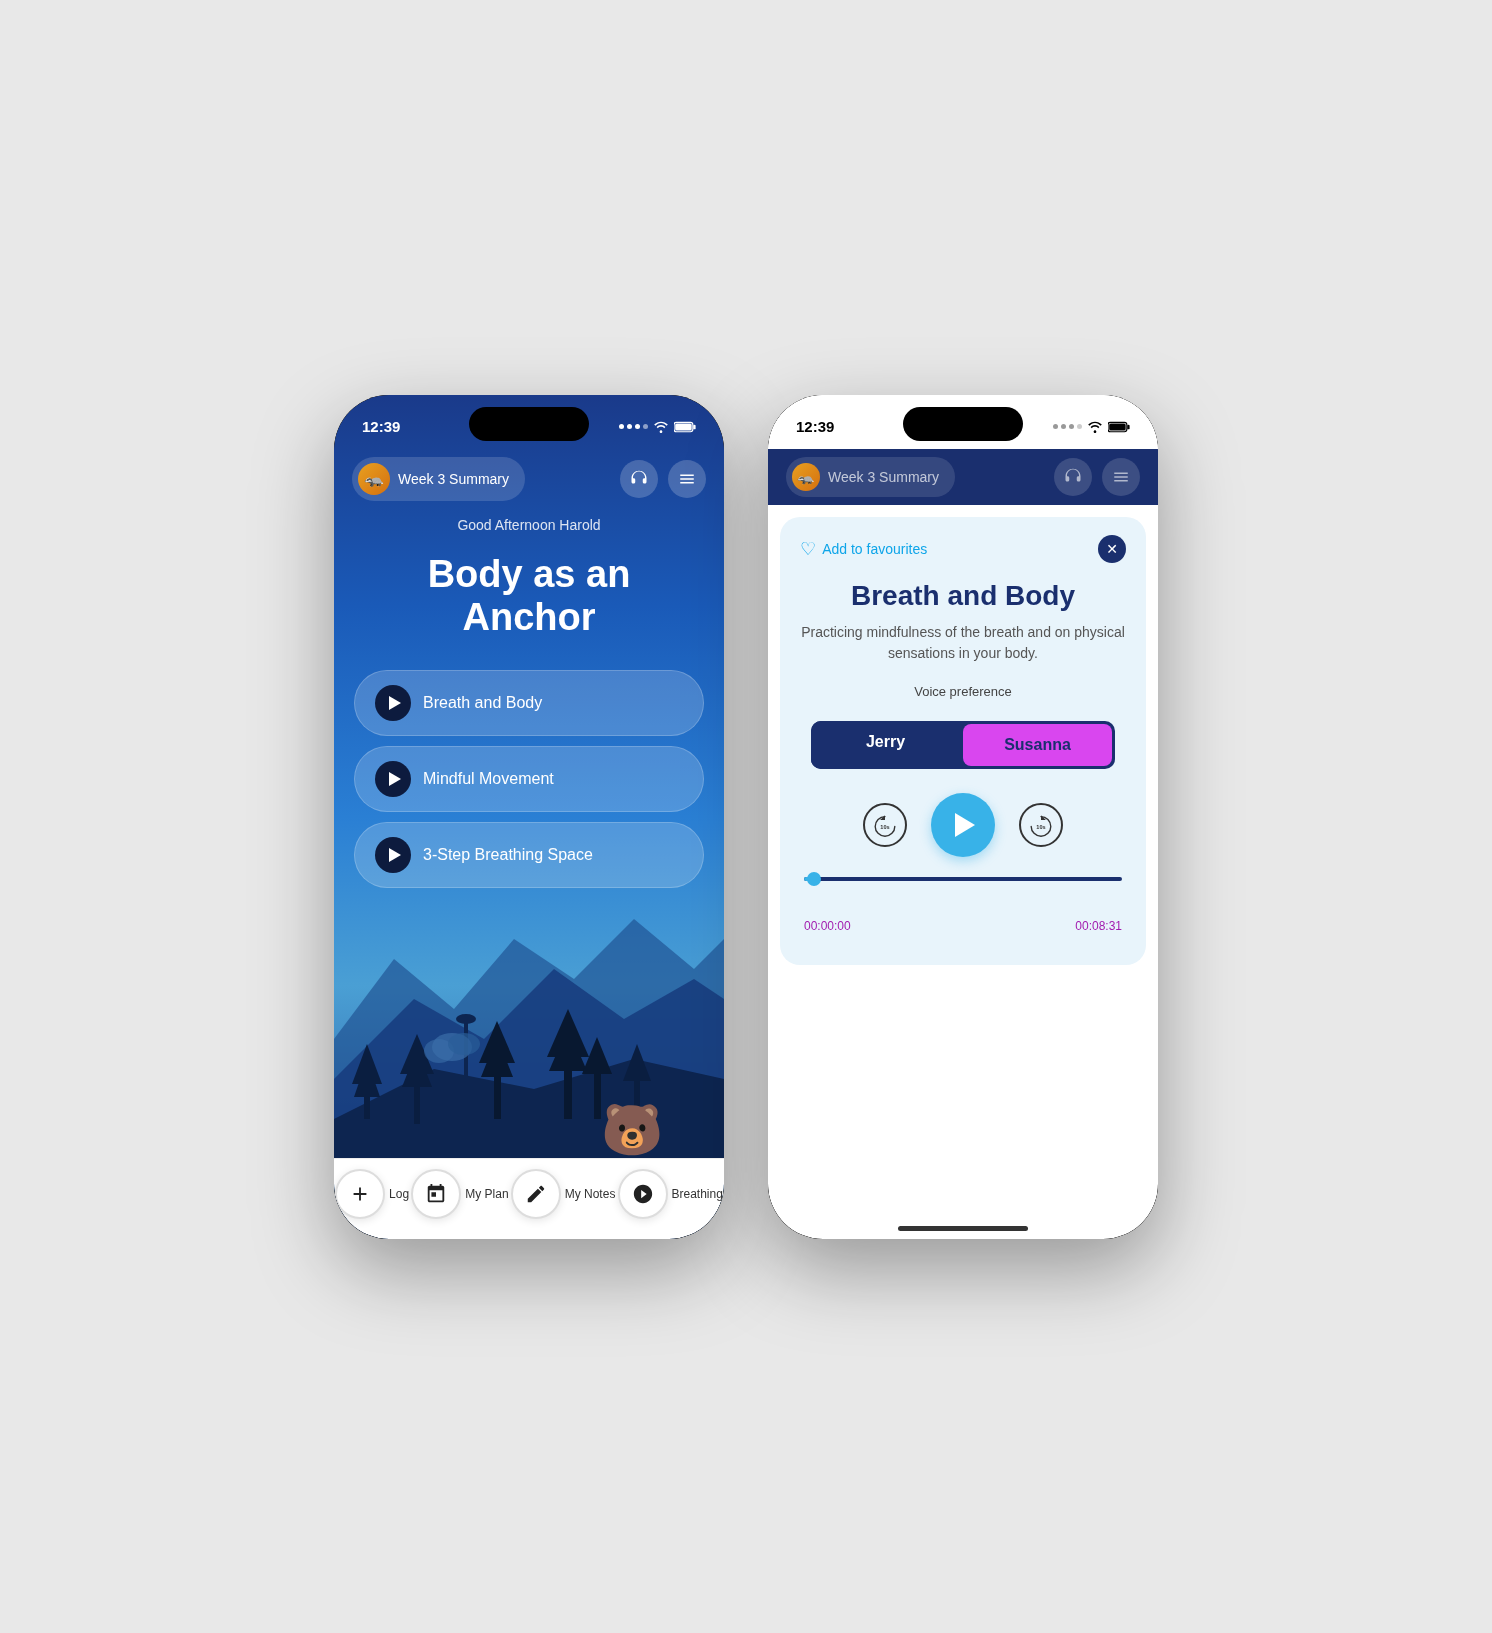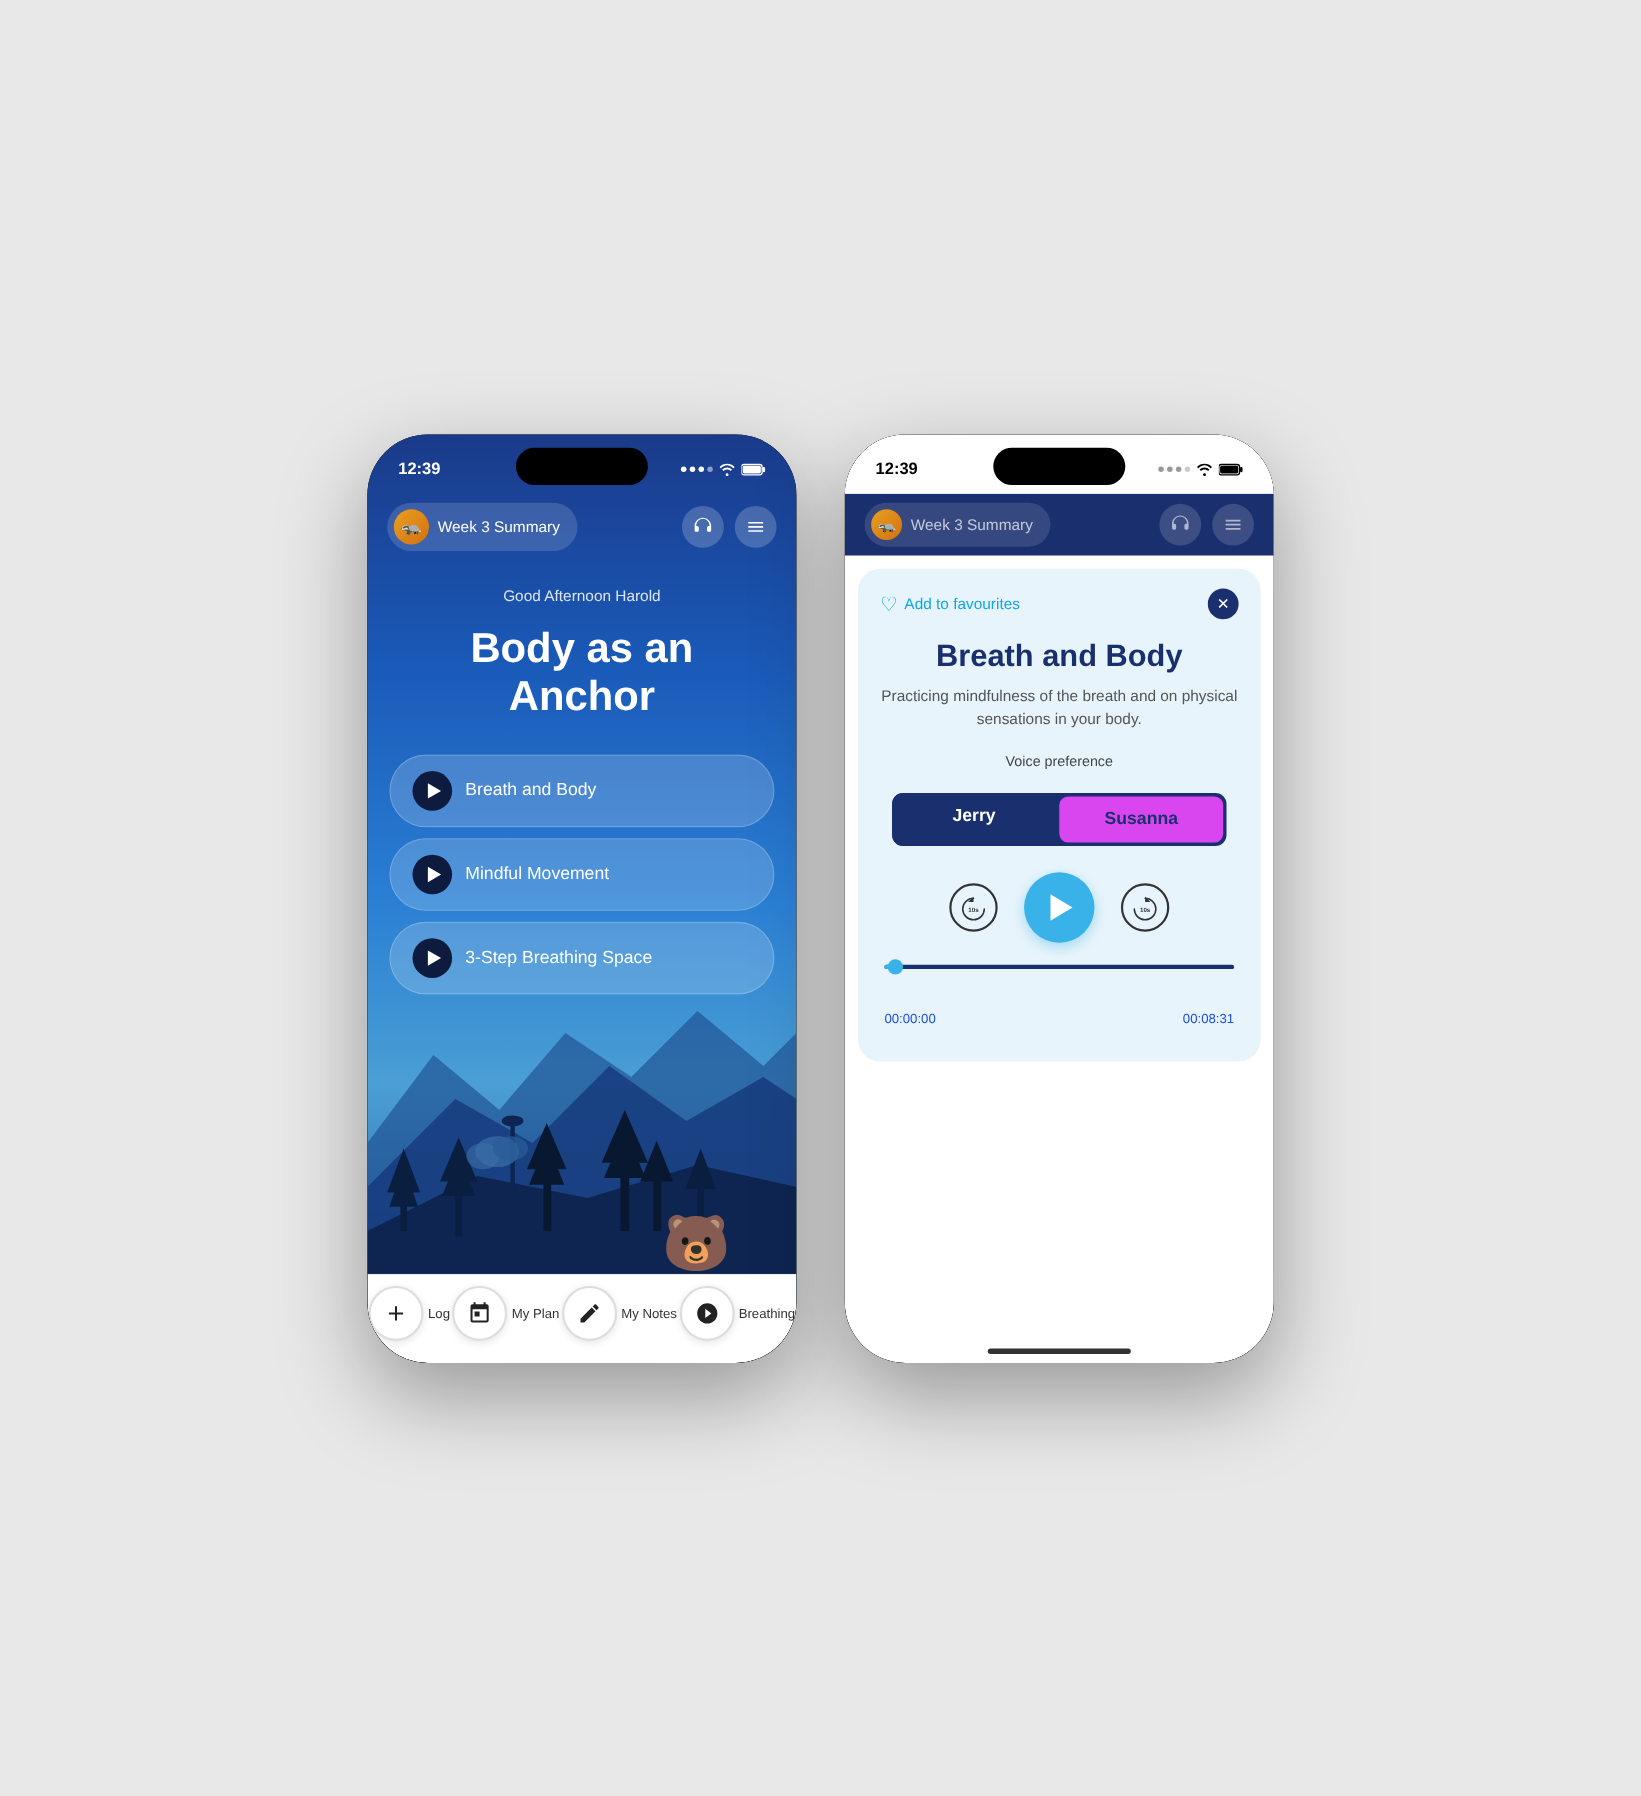--- a/index.html
+++ b/index.html
@@ -138,21 +138,21 @@
       display: flex;
       align-items: center;
       justify-content: center;
       cursor: pointer;
     }
 
     .greeting {
       text-align: center;
       color: rgba(255,255,255,0.85);
       font-size: 14px;
-      margin-top: 24px;
+      margin-top: 8px;
       position: relative;
       z-index: 10;
     }
 
     .main-title {
       text-align: center;
       color: white;
       font-size: 38px;
       font-weight: 800;
       line-height: 1.15;
@@ -513,21 +513,21 @@
       position: absolute;
       top: -5px;
       left: 3%;
       transform: translateX(-50%);
     }
 
     .time-row {
       display: flex;
       justify-content: space-between;
       font-size: 12px;
-      color: #1d4ed8;
+      color: #a21caf;
       margin-top: 38px;
     }
 
     .audio-note {
       text-align: center;
       font-size: 13px;
       color: #555;
       line-height: 1.5;
       margin-top: 16px;
     }

